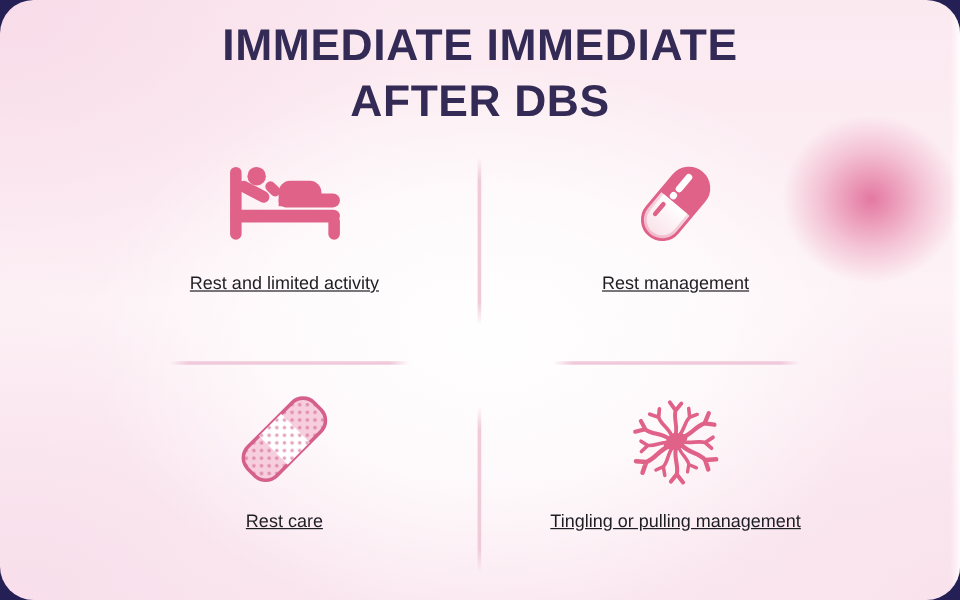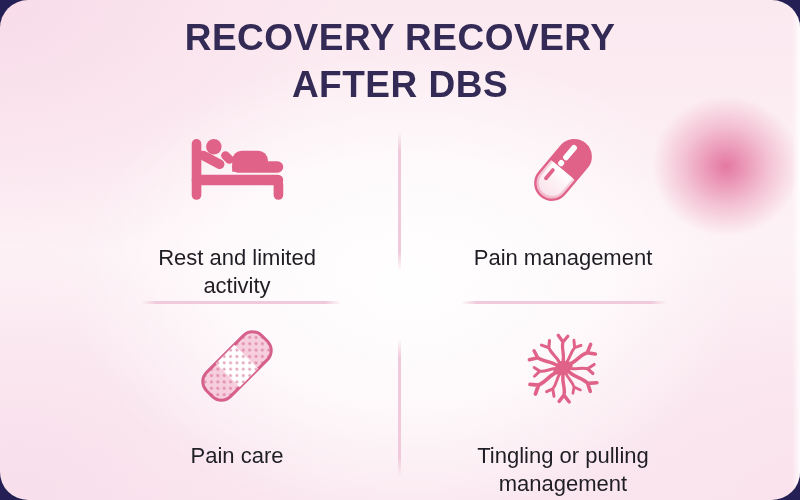--- a/index.html
+++ b/index.html
@@ -50,39 +50,40 @@
   .quad{
     position:absolute;width:360px;
     display:flex;flex-direction:column;align-items:center;
     text-align:center;
   }
   .quad .icon-box{
     height:92px;display:flex;align-items:center;justify-content:center;
     margin-bottom:14px;
   }
   .quad .label{
-    margin:16px;
-    font-size:22px;line-height:1.25;
+    margin:0;
+    font-size:15px;line-height:1.25;
     color:#1f1e24;
+    text-decoration:underline;
   }
   .q1{left:57px;top:122px;}
   .q2{left:383px;top:122px;}
   .q3{left:57px;top:320px;}
   .q4{left:383px;top:320px;}
   .q1 .label{max-width:200px;}
   .q2 .label{max-width:300px;}
   .q3 .label{max-width:260px;}
   .q4 .label{max-width:240px;}
 </style>
 </head>
 <body>
 
 <div class="card">
 
-  <h1 class="title">RECOVERY RECOVERY AFTER DBS</h1>
+  <h1 class="title">IMMEDIATE IMMEDIATE AFTER DBS</h1>
 
   <div class="divider v top"></div>
   <div class="divider v bottom"></div>
   <div class="divider h left"></div>
   <div class="divider h right"></div>
 
   <section class="quad q1">
     <div class="icon-box">
       <svg width="106" height="78" viewBox="0 0 110 80" aria-hidden="true">
         <g fill="#e06289">
@@ -112,21 +113,21 @@
         <g transform="translate(50,52) rotate(40)">
           <rect x="-16" y="-34" width="32" height="68" rx="16" fill="#ffffff" stroke="#e06289" stroke-width="5"></rect>
           <path d="M-16 0 L-16 18 A16 16 0 0 0 16 18 L16 0 Z" fill="url(#pillBottom)" opacity="0.75"></path>
           <path d="M-16 0 V-18 A16 16 0 0 1 16 -18 V0 Z" fill="#e06289"></path>
           <line x1="-6" y1="-25" x2="-6" y2="-12" stroke="#ffffff" stroke-width="6" stroke-linecap="round"></line>
           <line x1="-6" y1="-4.5" x2="-6" y2="-4" stroke="#ffffff" stroke-width="6" stroke-linecap="round"></line>
           <line x1="-8" y1="7" x2="-8" y2="18" stroke="#e06289" stroke-width="4" stroke-linecap="round"></line>
         </g>
       </svg>
     </div>
-    <p class="label">Pain management</p>
+    <p class="label">Rest management</p>
   </section>
 
   <section class="quad q3">
     <div class="icon-box">
       <svg width="100" height="100" viewBox="0 0 100 100" aria-hidden="true">
         <defs>
           <pattern id="bdots" width="9" height="9" patternUnits="userSpaceOnUse">
             <circle cx="2.2" cy="2.2" r="1.5" fill="#cf5c86"></circle>
             <circle cx="6.7" cy="6.7" r="1.5" fill="#cf5c86"></circle>
           </pattern>
@@ -136,21 +137,21 @@
         </defs>
         <g transform="translate(50,50) rotate(45)">
           <rect x="-17" y="-39" width="34" height="78" rx="13" fill="#f6cedd" stroke="#d6608b" stroke-width="3"></rect>
           <g clip-path="url(#bclip)">
             <rect x="-17" y="-13" width="34" height="26" fill="#ffffff"></rect>
             <rect x="-17" y="-39" width="34" height="78" fill="url(#bdots)" opacity="0.55"></rect>
           </g>
         </g>
       </svg>
     </div>
-    <p class="label">Pain care</p>
+    <p class="label">Rest care</p>
   </section>
 
   <section class="quad q4">
     <div class="icon-box">
       <svg width="96" height="96" viewBox="0 0 100 100" aria-hidden="true">
         <defs>
           <g id="nbr">
             <path d="M0 -6 C 2 -14 -2 -20 0 -27 M0 -27 L-5 -34 M0 -27 L5 -33" fill="none" stroke="#e06289" stroke-width="3.4" stroke-linecap="round" stroke-linejoin="round"></path>
           </g>
         </defs>

